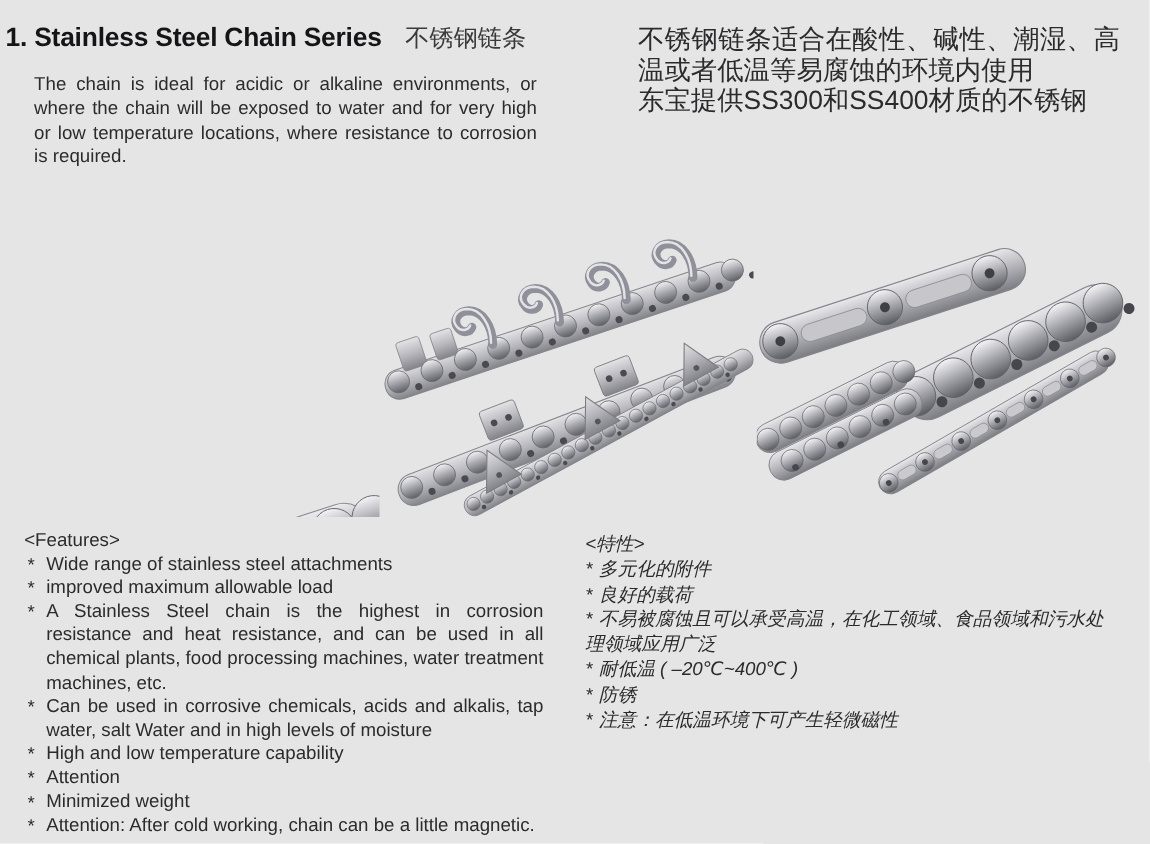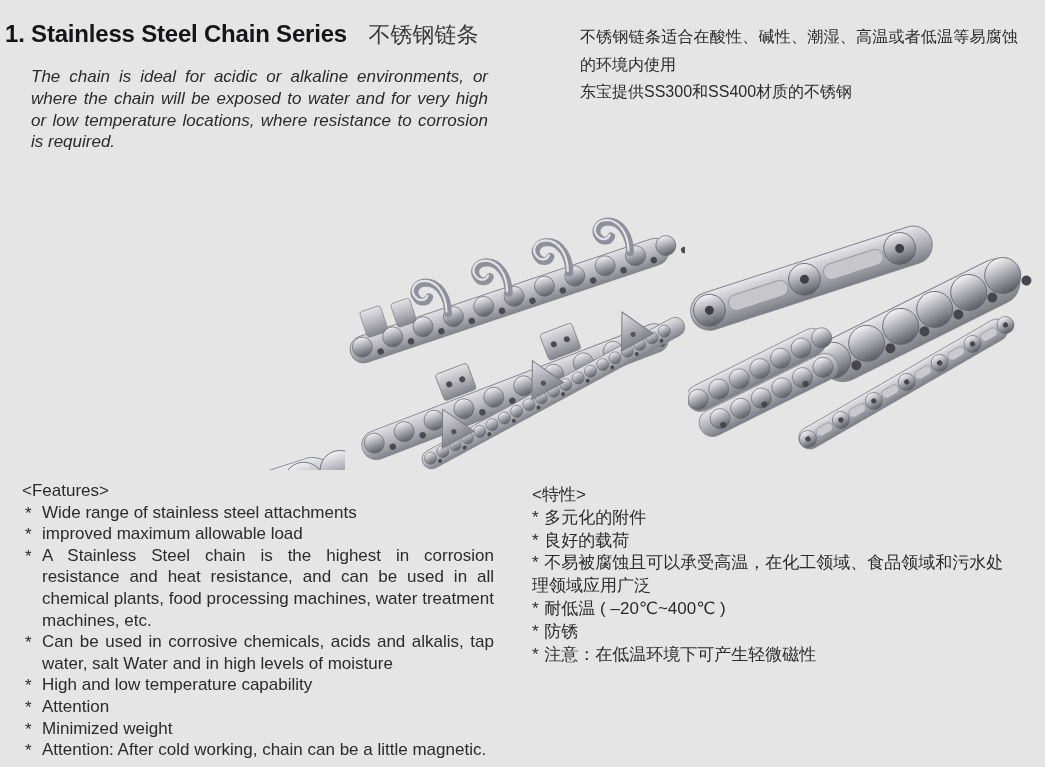--- a/index.html
+++ b/index.html
@@ -8,41 +8,41 @@
     font-family:"Liberation Sans","DejaVu Sans",sans-serif; color:#2b2b2d; overflow:hidden;padding-left:23px;
   }
 
   
   .title-row { position:absolute; left:5px; top:20px; white-space:nowrap; }
   .title-en { font-size:24px; font-weight:bold; color:#151517; letter-spacing:-0.2px; }
   .title-zh { font-size:22px; font-weight:400; color:#3a3a3c; margin-left:17px; }
 
   
   .intro-en { position:absolute; left:31px; top:66px; width:457px;
-    font-size:17px; line-height:21.8px; text-align:justify;font-style:italic; }
+    font-size:17px; line-height:21.8px; text-align:justify; }
   .intro-en p { margin:0; }
   .intro-zh { position:absolute; left:580px; top:23px; width:438px;
-    font-size:16px; line-height:27.5px; text-align:justify; }
+    font-size:24px; line-height:27.5px; text-align:justify; }
   .intro-zh p { margin:0; }
 
   
   .photo { position:absolute; margin:0; padding:0; }
   .photo-1 { left:0;     top:218px; width:345px; height:252px; }
   .photo-2 { left:345px; top:213px; width:340px; height:262px; }
   .photo-3 { left:688px; top:215px; width:355px; height:258px; }
   .photo svg { display:block; }
 
   
   .features { position:absolute; }
   .features ul { list-style:none; margin:0; padding:0; }
   .f-heading { font-weight:400; }
   .features-en { left:22px; top:480px; width:472px; font-size:17px; line-height:21.6px; }
   .features-en li { position:relative; padding-left:20px; text-align:justify; }
   .features-en .bullet { position:absolute; left:3px; top:1px; }
-  .features-zh { left:532px; top:484px; width:484px; font-size:17px; line-height:22.8px; }
+  .features-zh { left:532px; top:484px; width:484px; font-size:17px; line-height:22.8px;font-style:italic; }
   .features-zh li { text-align:left; }
   .features-zh .bullet { margin-right:1px; }
   .f-note:empty { display:none; }
 </style>
 </head>
 <body>
 
 <div class="page">
 
   <div class="title-row">

